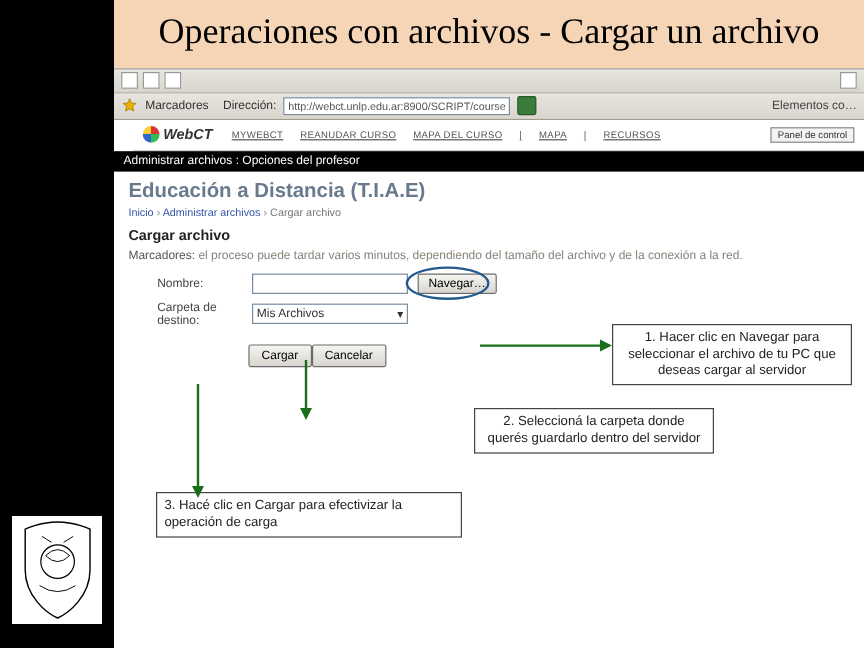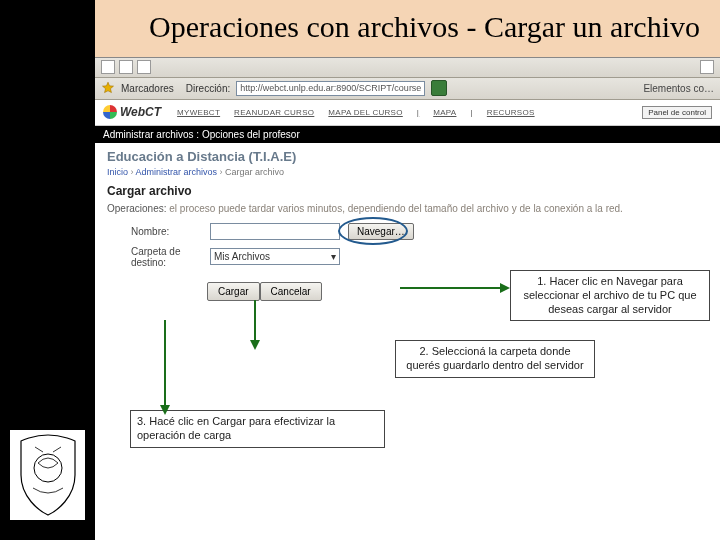--- a/index.html
+++ b/index.html
@@ -31,21 +31,21 @@
   }
   .crest svg { width: 70px; height: 85px; }
   .main {
     flex: 1;
     display: flex;
     flex-direction: column;
     position: relative;
   }
   .title-area {
     padding: 10px 20px 12px 20px;
-    text-align: right;
+    text-align: center;
   }
   .title-area h1 {
     font-family: "Times New Roman", serif;
     font-weight: normal;
     font-size: 30px;
     color: #000;
     line-height: 1.15;
   }
   .browser {
     background: #fff;
@@ -107,20 +107,21 @@
   }
   .webct-bar {
     background: #fff;
     border-bottom: 1px solid #ccc;
     height: 26px;
     display: flex;
     align-items: center;
     padding: 0 8px;
     gap: 16px;
     font-size: 9px;
+    margin-left: 16px;
   }
   .webct-logo {
     display: flex;
     align-items: center;
     gap: 3px;
     font-weight: bold;
     font-style: italic;
     color: #333;
     font-size: 12px;
   }
@@ -145,21 +146,21 @@
   }
   .content {
     padding: 6px 12px 0 12px;
     display: flex;
     flex-direction: column;
     gap: 3px;
   }
   .course-title {
     color:#687a8c;
     font-weight:bold;
-    font-size:13px;
+    font-size:17px;
   }
   .breadcrumb { font-size:9px; color:#3355aa; }
   .breadcrumb span.sep{ color:#888; }
   .breadcrumb .cur{ color:#777; }
   .section-h {
     font-weight:bold;
     font-size:12px;
     color:#222;
     margin-top:4px;
   }
@@ -327,21 +328,21 @@
       <div class="course-title">Educación a Distancia (T.I.A.E)</div>
       <div class="breadcrumb">
         <span>Inicio</span>
         <span class="sep"> › </span>
         <span>Administrar archivos</span>
         <span class="sep"> › </span>
         <span class="cur">Cargar archivo</span>
       </div>
       <div class="section-h">Cargar archivo</div>
       <div class="warn">
-        <span style="color:#555">Operaciones:</span>
+        <span style="color:#555">Marcadores:</span>
         <span>el proceso puede tardar varios minutos, dependiendo del tamaño del archivo y de la conexión a la red.</span>
       </div>
 
       <div class="form-area">
         <div class="form-row">
           <span class="lbl">Nombre:</span>
           <input class="txt-input" style="">
           <span class="navegar-wrap">
             <button class="navegar-btn">Navegar…</button>
             <span class="navegar-oval"></span>

